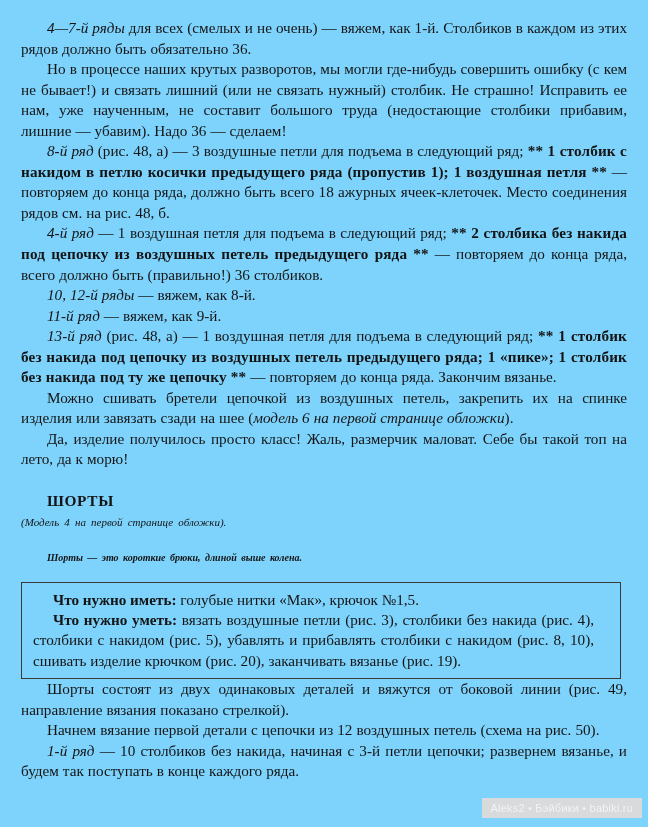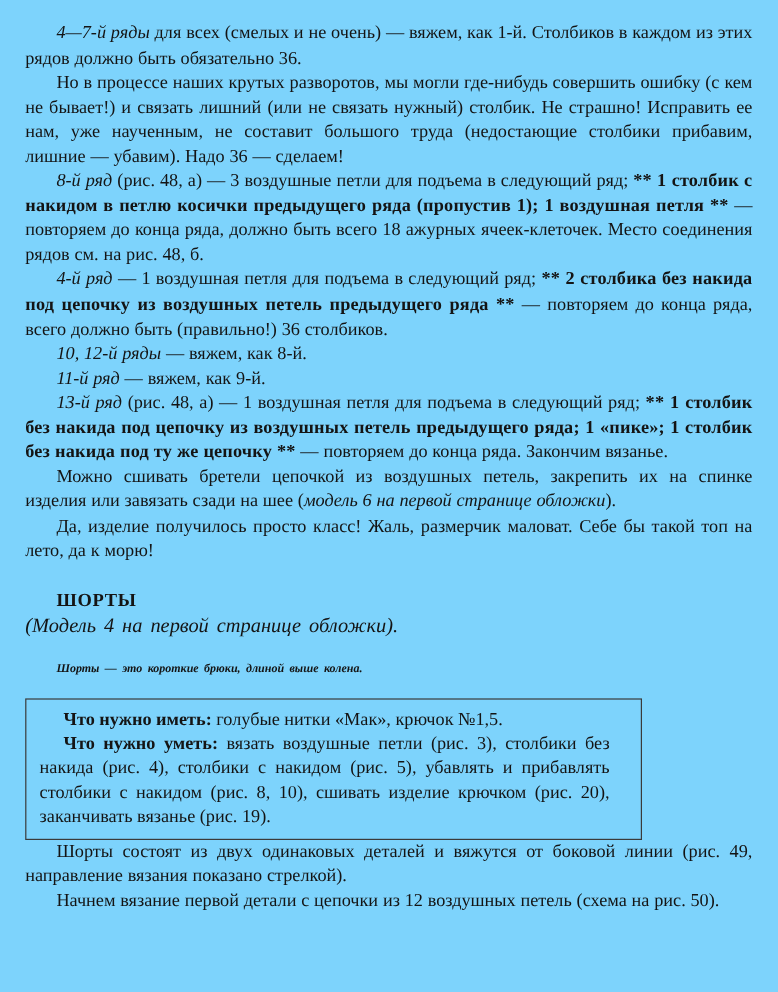--- a/index.html
+++ b/index.html
@@ -38,21 +38,21 @@
   
   .sec-head {
     margin-top: 21px;
     font-size: 15.4px;
     line-height: 20.5px;
     font-weight: bold;
     text-indent: 26px;
     letter-spacing: 0.6px;
   }
   .sec-sub {
-    font-size: 17px;
+    font-size: 11px;
     line-height: 20.5px;
     font-style: italic;
     text-indent: 0px;
     margin: 0;
     word-spacing: 2.4px;
   }
   .sec-def {
     margin-top: 16px;
     font-size: 10px;
     line-height: 20.5px;
@@ -62,21 +62,21 @@
     word-spacing: 2px;
   }
   .sec-def .reg { font-weight: bold; }
 
   
   .req-box {
     margin-top: 13px;
     border: 1.6px solid #3a3a3a;
     padding: 7px 26px 7px 11px;
     box-sizing: border-box;
-    width: 514px;
+    width: 600px;
   }
   .req-box p {
     margin: 0;
     font-size: 15.2px;
     line-height: 20.4px;
     text-align: justify;
     text-indent: 20px;
   }
   .gap-after-box { margin-top: 11px; }
 
@@ -125,16 +125,18 @@
 
     <div class="req-box">
       <p><span class="bold">Что нужно иметь:</span><span> голубые нитки «Мак», крючок №1,5.</span></p>
       <p><span class="bold">Что нужно уметь:</span><span> вязать воздушные петли (рис. 3), столбики без накида (рис. 4), столбики с накидом (рис. 5), убавлять и прибавлять столбики с накидом (рис. 8, 10), сшивать изделие крючком (рис. 20), заканчивать вязанье (рис. 19).</span></p>
     </div>
 
     <p class="para gap-after-box">Шорты состоят из двух одинаковых деталей и вяжутся от боковой линии (рис. 49, направление вязания показано стрелкой).</p>
 
     <p class="para">Начнем вязание первой детали с цепочки из 12 воздушных петель (схема на рис. 50).</p>
 
+    <p class="para"><span class="ital">1-й ряд</span><span> — 10 столбиков без накида, начиная с 3-й петли цепочки; развернем вязанье, и будем так поступать в конце каждого ряда.</span></p>
 
   </div>
 
+  <div class="watermark">Aleks2 • Бэйбики • babiki.ru</div>
 </div>
 
 </body></html>

